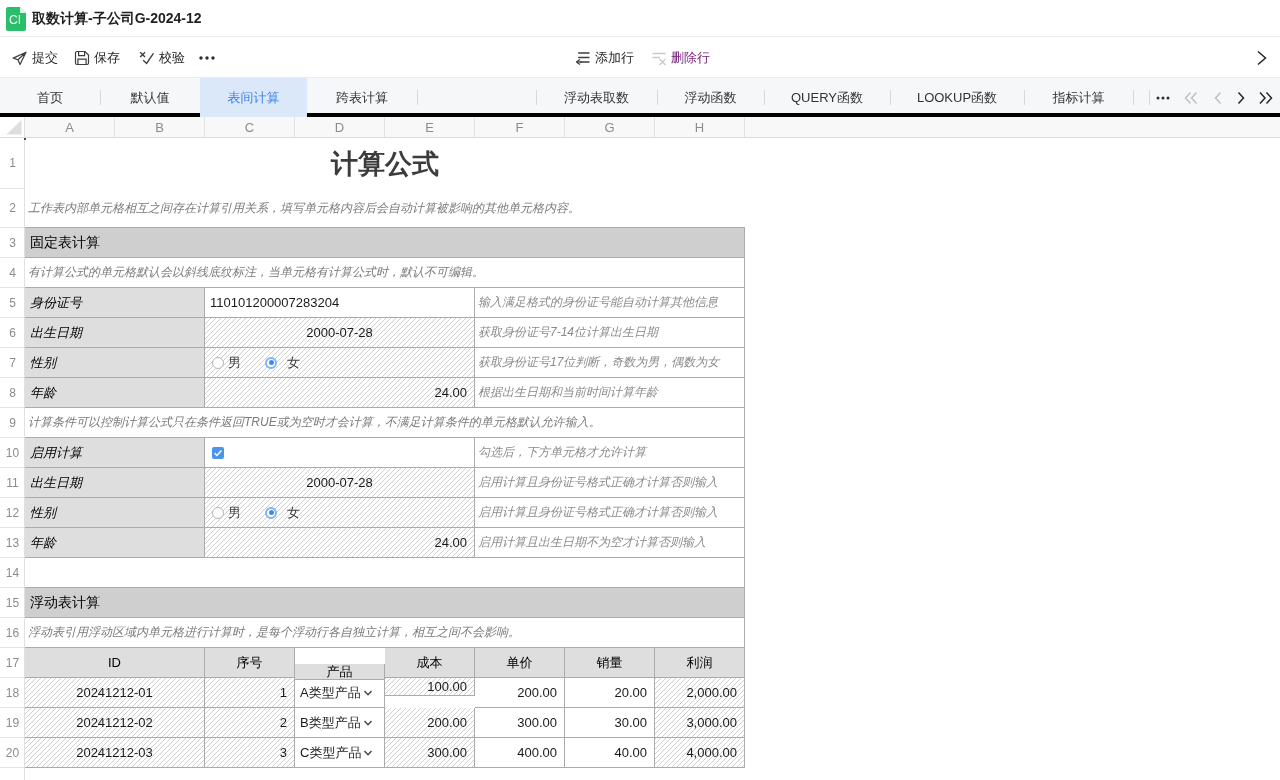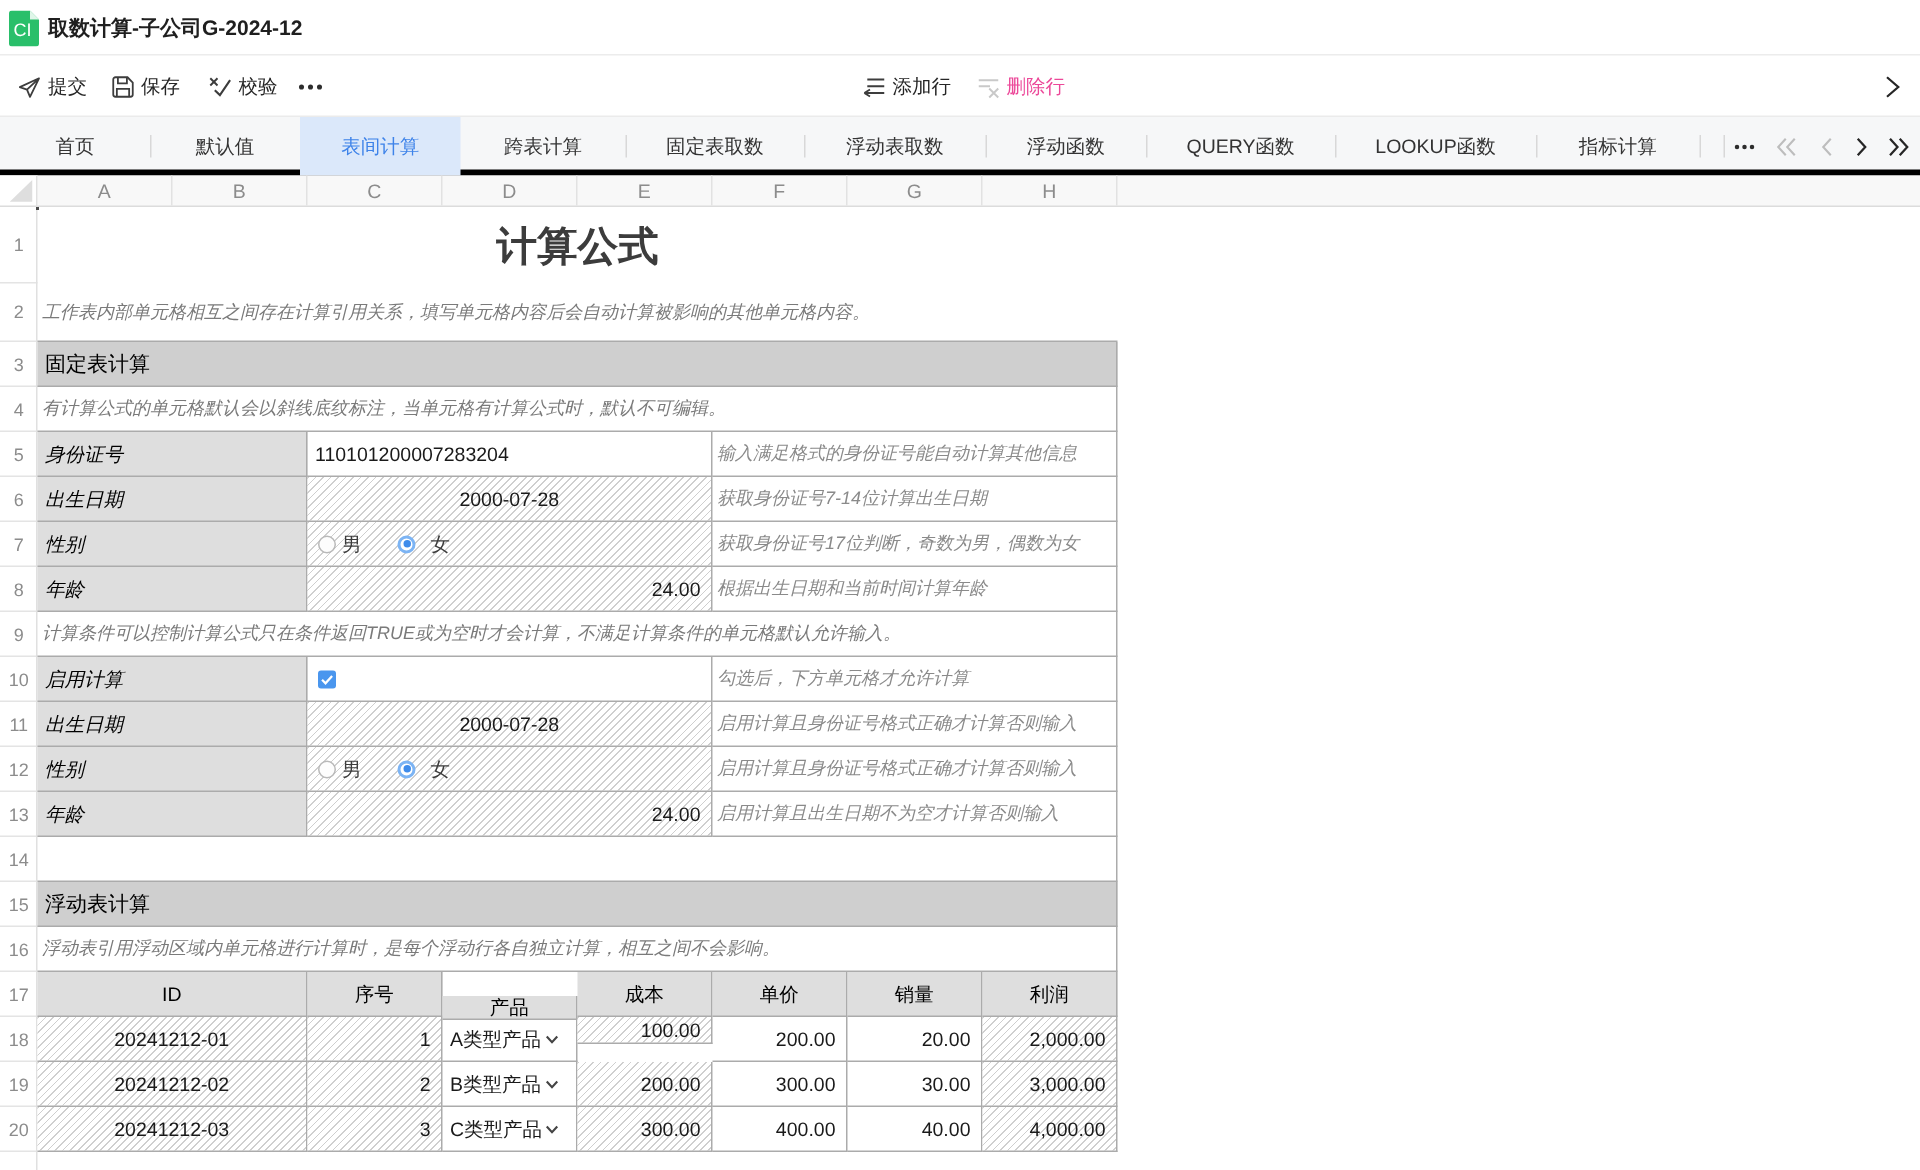--- a/index.html
+++ b/index.html
@@ -7,21 +7,21 @@
 
 
 #titlebar { position:absolute; left:0; top:0; width:1280px; height:37px; border-bottom:1px solid #ececec; background:#fff; }
 #appicon { position:absolute; left:6px; top:7px; }
 #apptitle { position:absolute; left:32px; top:0; height:37px; display:flex; align-items:center; font-size:14px; font-weight:bold; color:#1f1f1f; }
 
 
 #toolbar { position:absolute; left:0; top:38px; width:1280px; height:40px; border-bottom:1px solid #ebebeb; background:#fff; }
 .tbtn { position:absolute; top:0; height:40px; display:flex; align-items:center; font-size:13px; color:#262626; }
 .tbtn svg { margin-right:4px; }
-.disab { color:#ec4899; }
+.disab { color:#701a75; }
 
 
 #tabbar { position:absolute; left:0; top:78px; width:1280px; height:39px; background:#f6f7f8; border-bottom:4px solid #000000; }
 .tab { position:absolute; top:0; height:39px; display:flex; align-items:center; justify-content:center; font-size:13px; color:#333; }
 .tab.active { background:#dbe8fa; color:#3e83e9; }
 .tabsep { position:absolute; top:12px; height:15px; width:1px; background:#d8d8d8; }
 .tnav { position:absolute; top:0; height:39px; display:flex; align-items:center; }
 
 
 #corner { position:absolute; left:0; top:117px; width:25px; height:21px; background:#fff; border-bottom:1px solid #dcdcdc; }
@@ -93,21 +93,20 @@
           <polyline points="5,1.5 12.5,8 5,14.5" fill="none" stroke="#262626" stroke-width="1.5"></polyline>
         </svg>
       </div>
 </div>
 
 <div id="tabbar">
 <div class="tab" style="left:0px;width:100px;">首页</div>
 <div class="tab" style="left:100px;width:100px;">默认值</div>
 <div class="tab active" style="left:200px;width:107px;">表间计算</div>
 <div class="tab" style="left:307px;width:110px;">跨表计算</div>
-<div class="tab" style="left:417px;width:119px;">固定表取数</div>
 <div class="tab" style="left:536px;width:121px;">浮动表取数</div>
 <div class="tab" style="left:657px;width:107px;">浮动函数</div>
 <div class="tab" style="left:764px;width:126px;">QUERY函数</div>
 <div class="tab" style="left:890px;width:134px;">LOOKUP函数</div>
 <div class="tab" style="left:1024px;width:109px;">指标计算</div>
 <div class="tabsep" style="left:100px;"></div>
 <div class="tabsep" style="left:417px;"></div>
 <div class="tabsep" style="left:536px;"></div>
 <div class="tabsep" style="left:657px;"></div>
 <div class="tabsep" style="left:764px;"></div>

